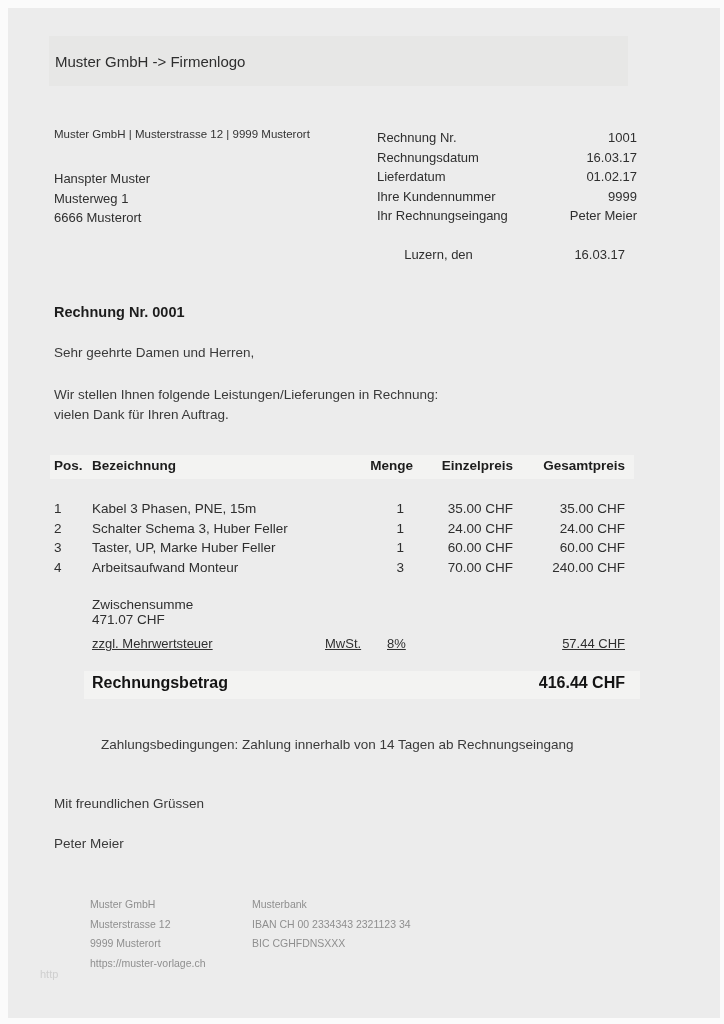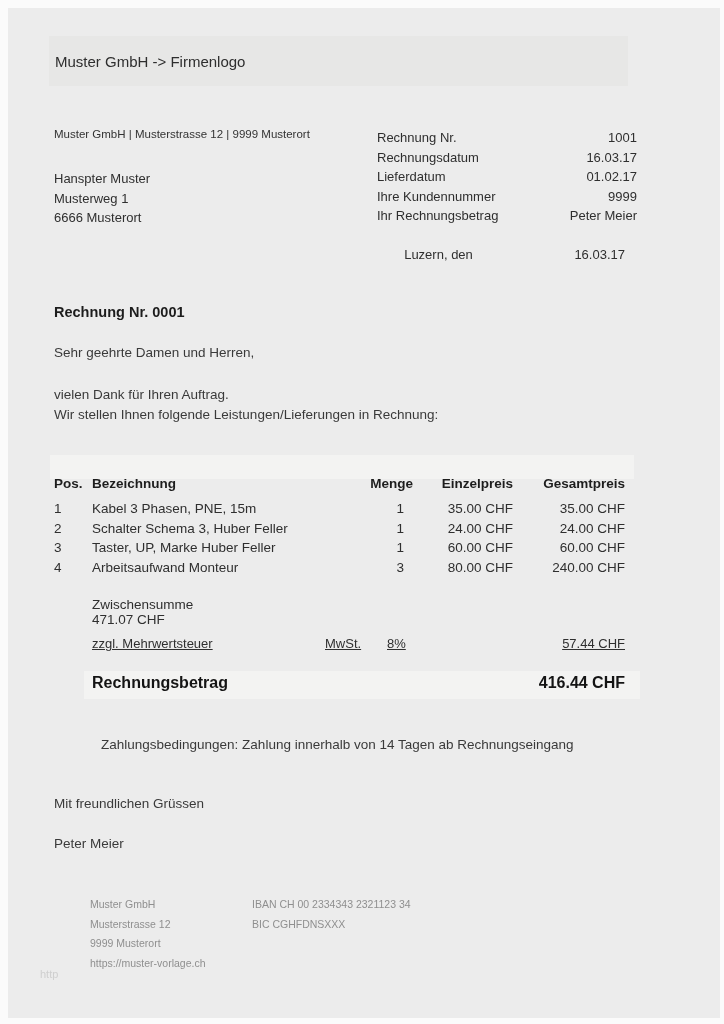--- a/index.html
+++ b/index.html
@@ -41,21 +41,21 @@
   .title{left:46px;top:296px;font-size:14.5px;font-weight:bold;color:#1d1d1d;}
   .salutation{left:46px;top:337px;font-size:13.5px;}
   .intro{left:46px;top:377px;font-size:13.5px;line-height:19.5px;}
 
   
   .band-header{left:42px;top:447px;width:584px;height:24px;background:#f3f3f2;}
   .grid-row{
     display:grid;grid-template-columns:38px 261px 60px 100px 112px;
     width:571px;font-size:13.5px;
   }
-  .items-header{left:46px;top:468px;font-weight:bold;color:#1d1d1d;}
+  .items-header{left:46px;top:450px;font-weight:bold;color:#1d1d1d;}
   .items-body{left:46px;top:491px;line-height:19.6px;color:#2f2f2f;}
   .col-qty{text-align:right;}
   .items-body .col-qty{padding-right:9px;box-sizing:border-box;}
   .col-unit,.col-total{text-align:right;}
 
   
   .subtotal{left:84px;top:589px;width:533px;display:flex;justify-content:space-between;font-size:13.5px;color:#2f2f2f;flex-direction:column;}
   .vat{
     left:84px;top:628px;width:533px;font-size:13px;color:#2f2f2f;
     display:grid;grid-template-columns:233px 62px 1fr auto;text-decoration:underline;
@@ -107,35 +107,35 @@
     </div>
     <div class="meta-row">
       <span>Lieferdatum</span>
       <span>01.02.17</span>
     </div>
     <div class="meta-row">
       <span>Ihre Kundennummer</span>
       <span>9999</span>
     </div>
     <div class="meta-row">
-      <span>Ihr Rechnungsbetrag</span>
+      <span>Ihr Rechnungseingang</span>
       <span>Peter Meier</span>
     </div>
   </div>
 
   <div class="abs place-date">
     <span class="pd-label">Luzern, den</span>
     <span class="pd-value">16.03.17</span>
   </div>
 
   <div class="abs title">Rechnung Nr. 0001</div>
   <div class="abs salutation">Sehr geehrte Damen und Herren,</div>
   <div class="abs intro">
+    <div>Wir stellen Ihnen folgende Leistungen/Lieferungen in Rechnung:</div>
     <div>vielen Dank für Ihren Auftrag.</div>
-    <div>Wir stellen Ihnen folgende Leistungen/Lieferungen in Rechnung:</div>
   </div>
 
   <div class="abs band-header"></div>
   <div class="abs grid-row items-header">
     <span>Pos.</span>
     <span>Bezeichnung</span>
     <span class="col-qty">Menge</span>
     <span class="col-unit">Einzelpreis</span>
     <span class="col-total">Gesamtpreis</span>
   </div>
@@ -159,21 +159,21 @@
       <span>3</span>
       <span>Taster, UP, Marke Huber Feller</span>
       <span class="col-qty">1</span>
       <span class="col-unit">60.00 CHF</span>
       <span class="col-total">60.00 CHF</span>
     </div>
     <div class="grid-row">
       <span>4</span>
       <span>Arbeitsaufwand Monteur</span>
       <span class="col-qty">3</span>
-      <span class="col-unit">80.00 CHF</span>
+      <span class="col-unit">70.00 CHF</span>
       <span class="col-total">240.00 CHF</span>
     </div>
   </div>
 
   <div class="abs subtotal">
     <span>Zwischensumme</span>
     <span>471.07 CHF</span>
   </div>
 
   <div class="abs vat">
@@ -193,19 +193,20 @@
   <div class="abs closing">Mit freundlichen Grüssen</div>
   <div class="abs signature">Peter Meier</div>
 
   <div class="abs footer-col footer-company">
     <div>Muster GmbH</div>
     <div>Musterstrasse 12</div>
     <div>9999 Musterort</div>
     <div><a class="footer-link" href="#">https://muster-vorlage.ch</a></div>
   </div>
   <div class="abs footer-col footer-bank">
+    <div>Musterbank</div>
     <div>IBAN CH 00 2334343 2321123 34</div>
     <div>BIC CGHFDNSXXX</div>
   </div>
 
   <div class="abs watermark">http</div>
 
 </div>
 
 </body></html>

